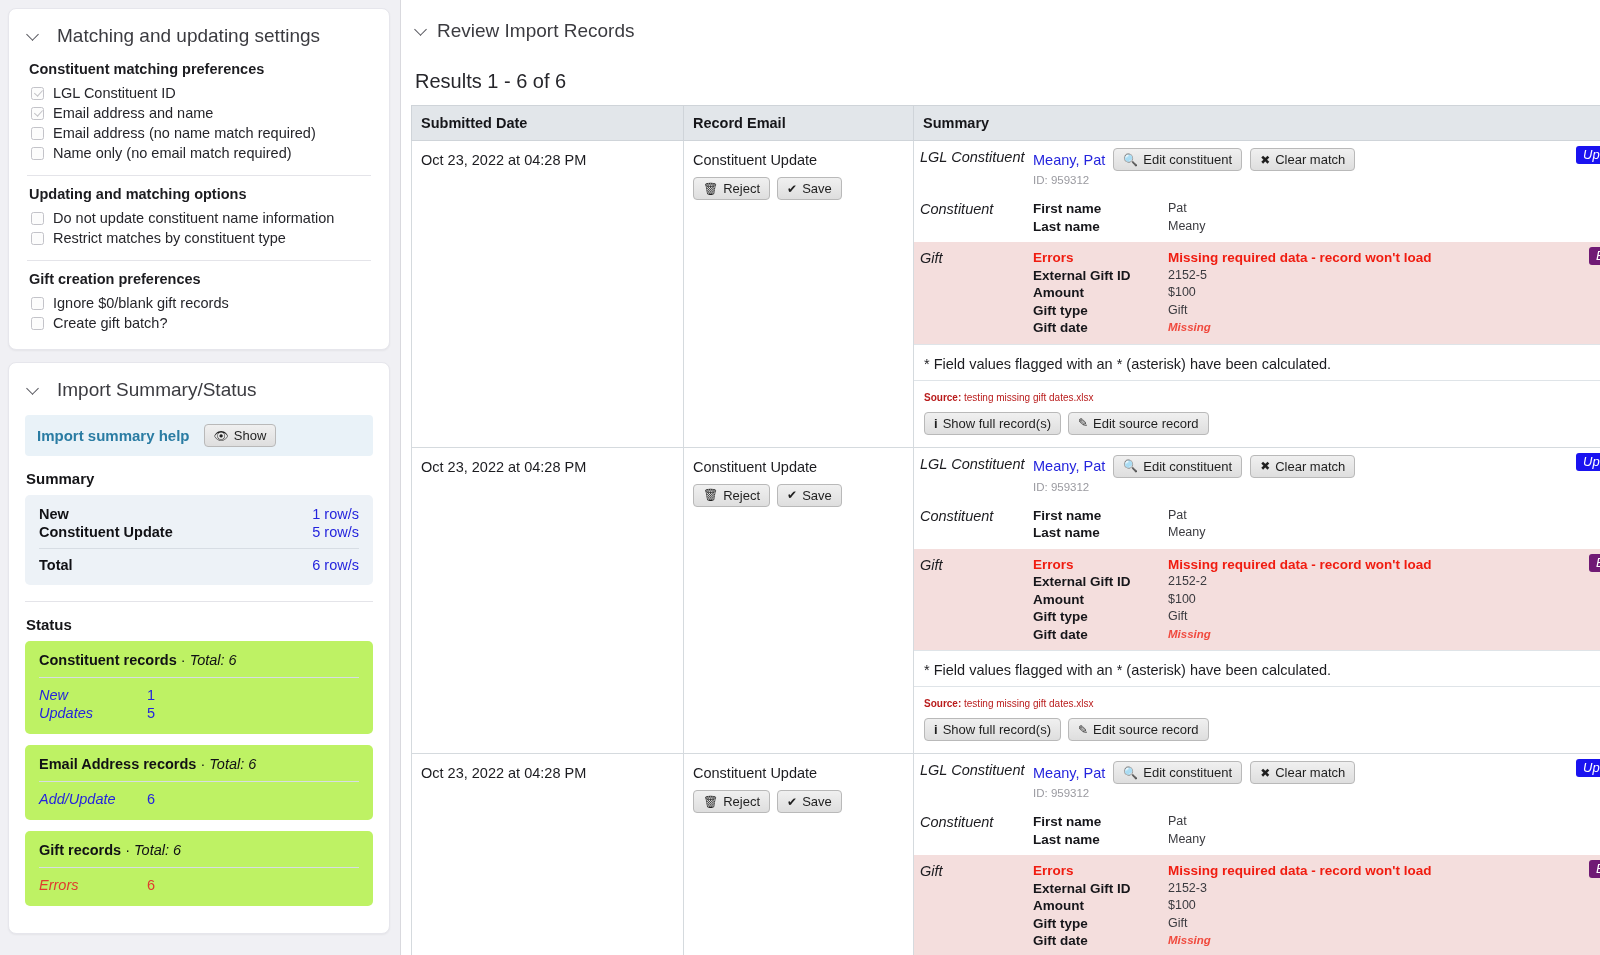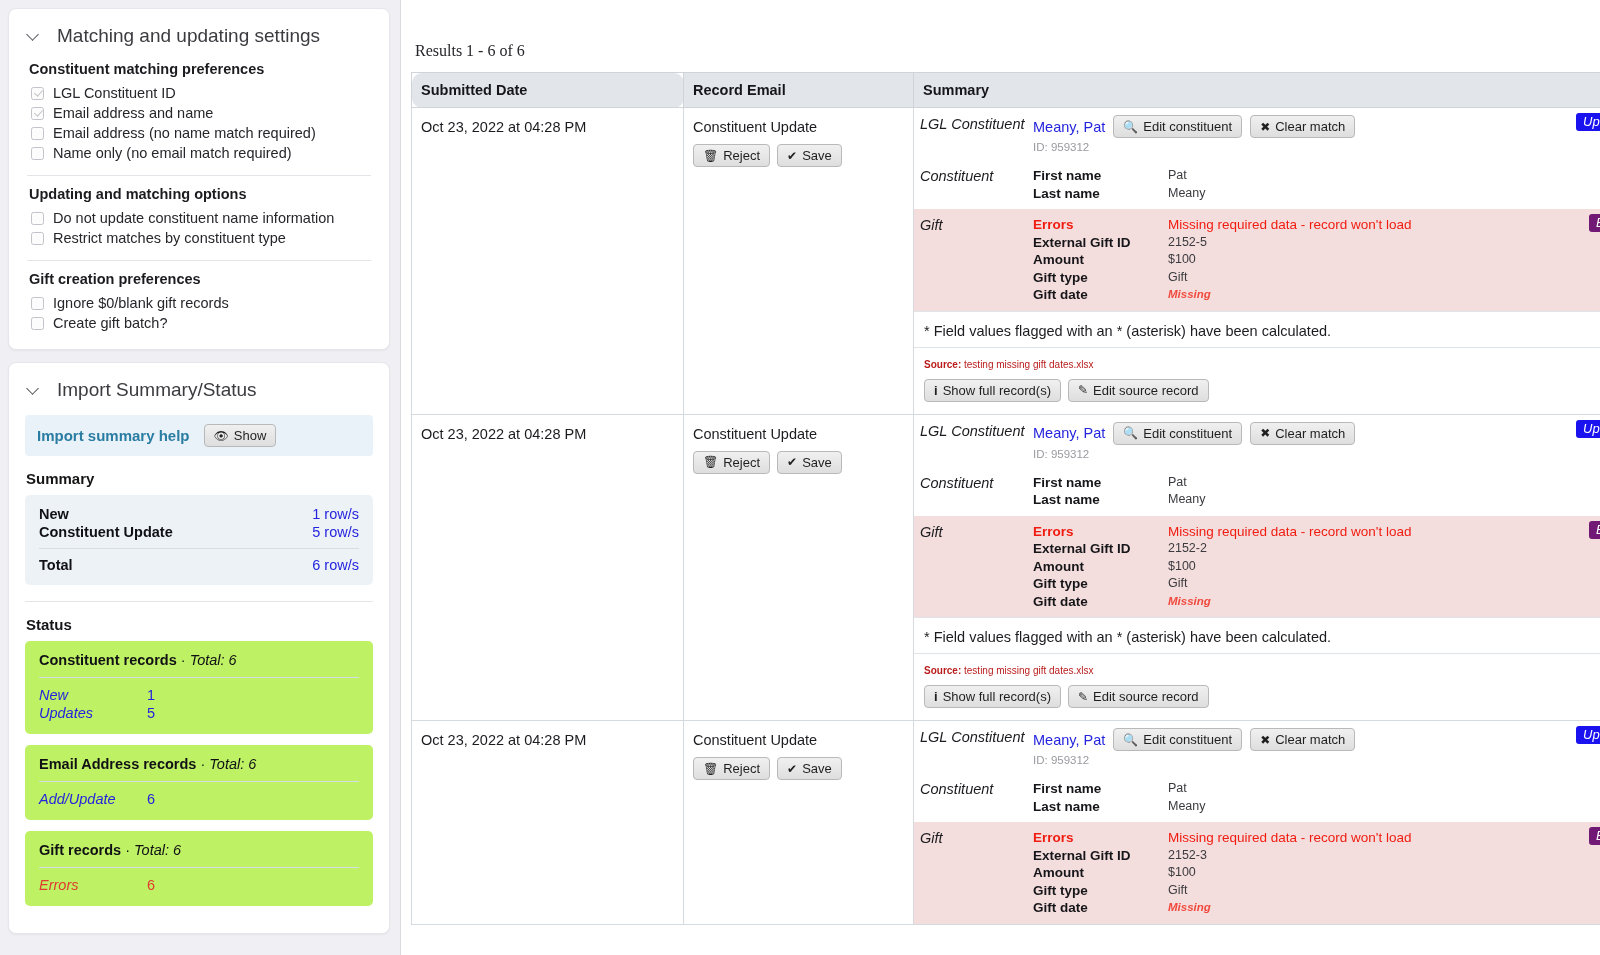--- a/index.html
+++ b/index.html
@@ -94,33 +94,33 @@
     border-left: 1px solid #d9d9de;
     padding: 14px 0 0 0;
     overflow: hidden;
     position: relative;
   }
   .right-head {
     display:flex; align-items:center; gap:9px;
     font-size: 19px; color:#3b3b40;
     margin: 6px 0 0 14px;
   }
-  .results { font-size: 16px; color:#26262b; margin: 28px 0 12px 14px; font-family: Liberation Serif, serif; }
+  .results { font-size: 20px; color:#26262b; margin: 28px 0 12px 14px; }
 
   table.records { border-collapse: collapse; width: 1184px; margin-left: 10px; table-layout: fixed; }
   table.records th {
     background:#e2e6ea; border:1px solid #cfd4d9;
     text-align:left; font-size:14.5px; font-weight:bold; color:#16161a;
     padding: 9px 8px 9px 9px;
   }
   table.records td {
     border:1px solid #d5dade; vertical-align: top;
     padding: 0; font-size: 14px;
   }
-  .col-date { width: 272px; border-radius: 10px; }
+  .col-date { width: 272px; }
   .col-status { width: 230px; }
   .col-sum { width: 726px; }
   .cell-pad { padding: 11px 9px 12px 9px; }
 
   .date-txt { font-size: 14.5px; color:#1c1c20; }
   .status-txt { font-size: 14.5px; color:#1c1c20; margin-bottom: 9px; }
   .status-btns { display:flex; gap:7px; }
 
   
   .sum-cell { padding: 0; }
@@ -135,21 +135,21 @@
     padding-top: 1px;
   }
   .srow-body { flex: 1 1 auto; min-width: 0; }
   .lgl-line { display:flex; align-items:center; gap:8px; }
   .lgl-name { color:#2424dd; font-size:14.5px; cursor:pointer; }
   .lgl-id { font-size:11.5px; color:#9a9aa0; margin-top:3px; }
   .kv { display:flex; line-height: 15.5px; padding: 1px 0; }
   .kv-k { width: 135px; flex:0 0 135px; font-weight:bold; font-size:13.5px; color:#16161a; }
   .kv-v { font-size: 12.5px; color:#3a3a3f; }
   .kv-k.err, .kv-v.err { color:#f01c10; font-size:13.5px; }
-  .kv-v.err { font-weight:normal; }
+  .kv-v.err { font-weight:bold; }
   .kv-v.missing { color:#f0493d; font-style: italic; font-size:11.5px; font-weight:bold; }
   .badge {
     position:absolute; right: 7px; top: 5px;
     font-style: italic; font-size: 13px; color:#ffffff;
     padding: 1px 7px 2px 7px; border-radius: 3px;
   }
   .badge.update { background:#1a13f0; }
   .badge.error  { background:#701a75; }
 
   .note-row {
@@ -293,20 +293,24 @@
         <div class="status-div"></div>
         <div class="status-row">
           <span class="status-lbl err">Errors</span>
           <span class="status-num err">6</span>
         </div>
       </div>
     </div>
   </div>
 
   <div class="right-col">
+    <div class="right-head">
+      <span class="chev"></span>
+      <span>Review Import Records</span>
+    </div>
 
     <div class="results">Results 1 - 6 of 6</div>
 
     <table class="records">
       <thead>
         <tr>
           <th class="col-date">Submitted Date</th>
           <th class="col-status">Record Email</th>
           <th class="col-sum">Summary</th>
         </tr>

